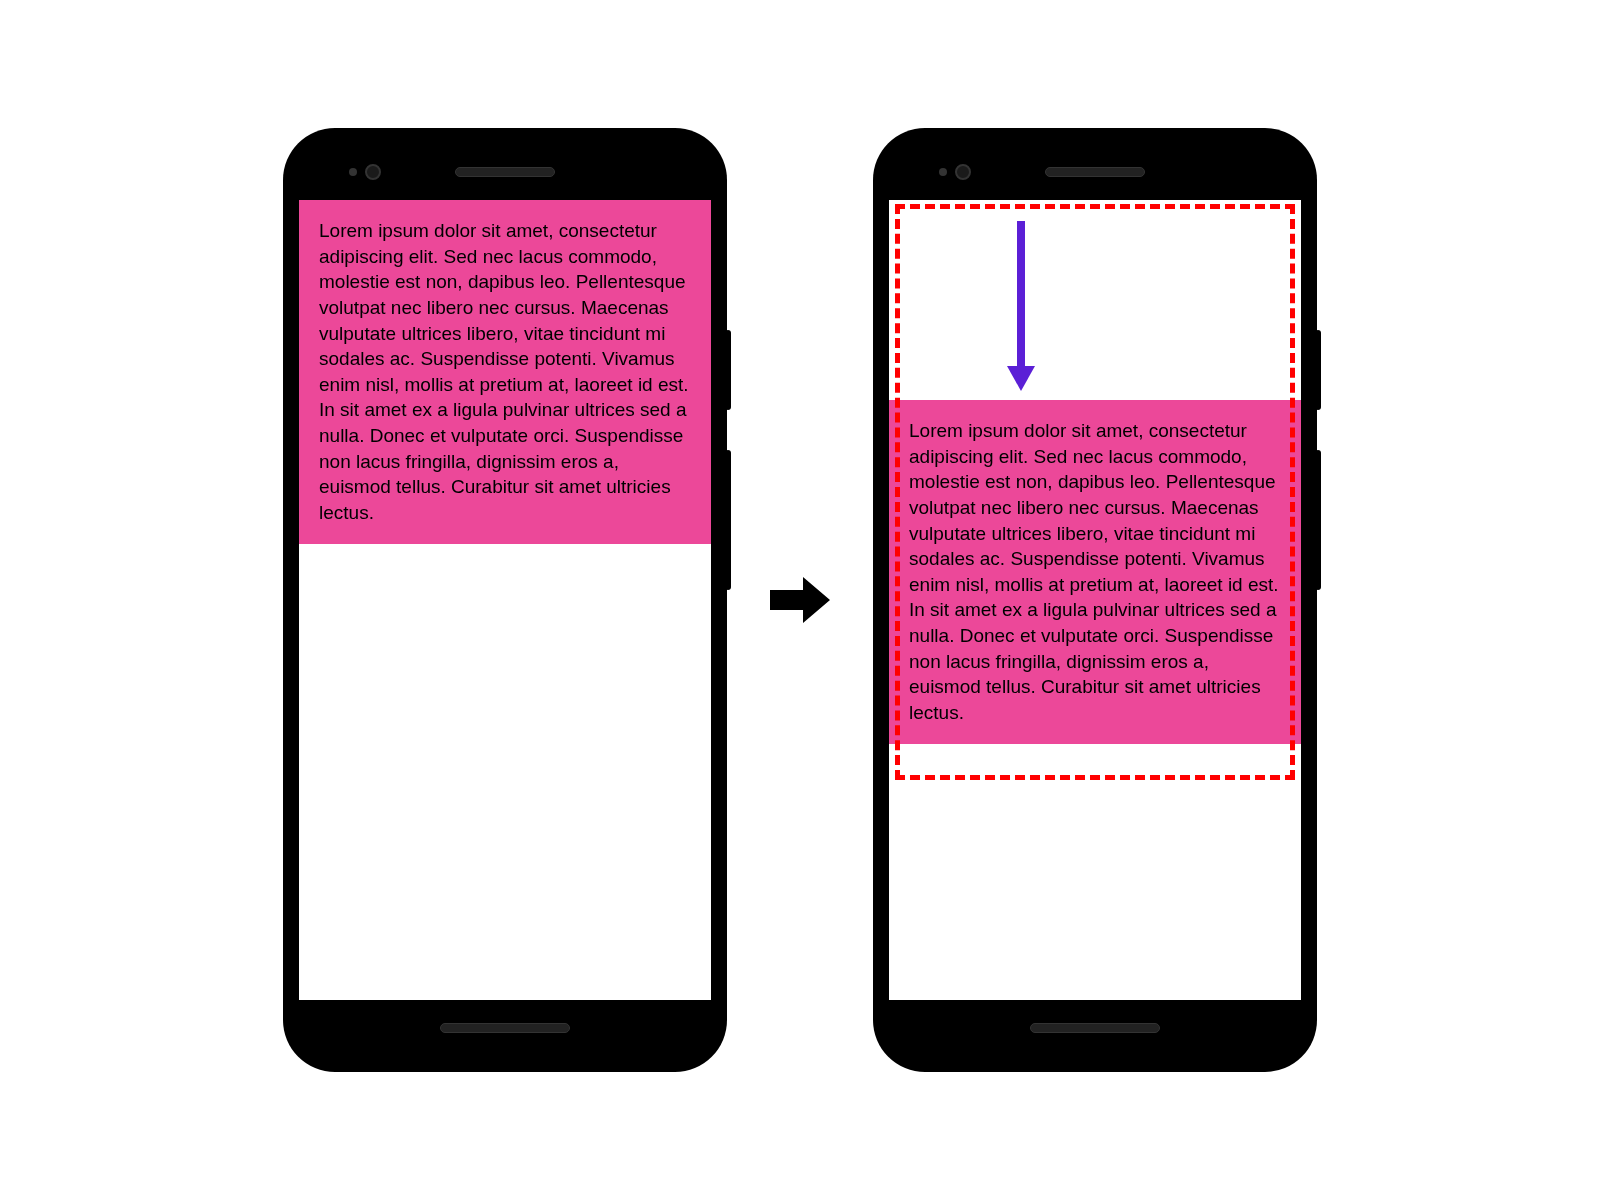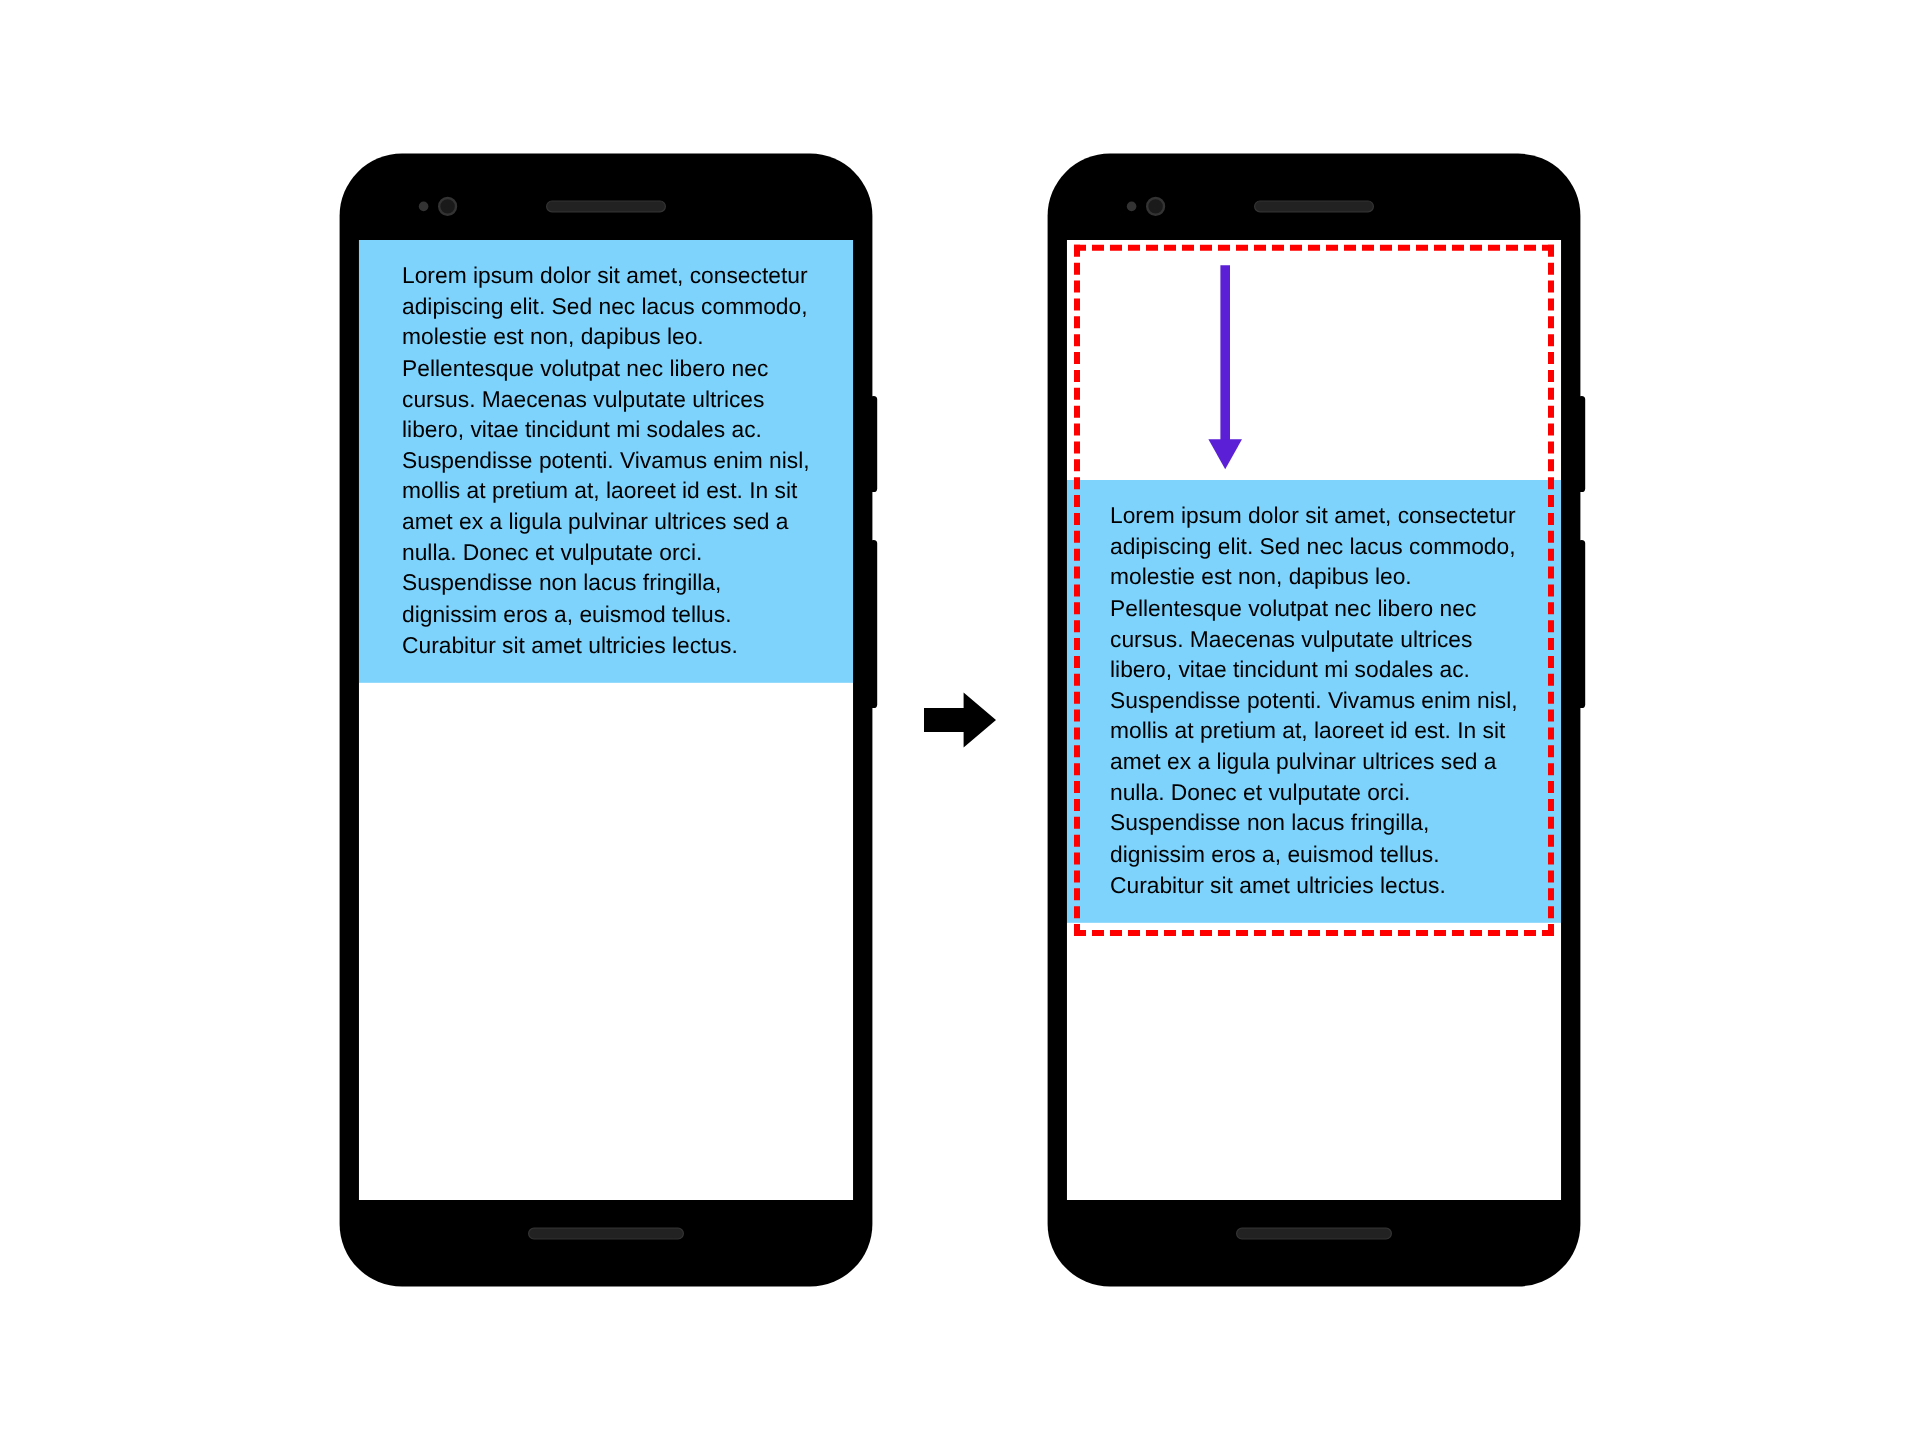--- a/index.html
+++ b/index.html
@@ -102,22 +102,22 @@
       width: 6px;
       height: 80px;
     }
     .btn-vol {
       right: -6px;
       top: 320px;
       width: 6px;
       height: 140px;
     }
     .text-block {
-      background: #7dd3fc;
-      padding: 18px 36px;
+      background: #ec4899;
+      padding: 18px 20px;
       font-size: 19px;
       line-height: 1.35;
       color: #000000;
     }
     .text-top {
       margin: 0;
     }
     .text-shifted {
       margin-top: 200px;
     }

